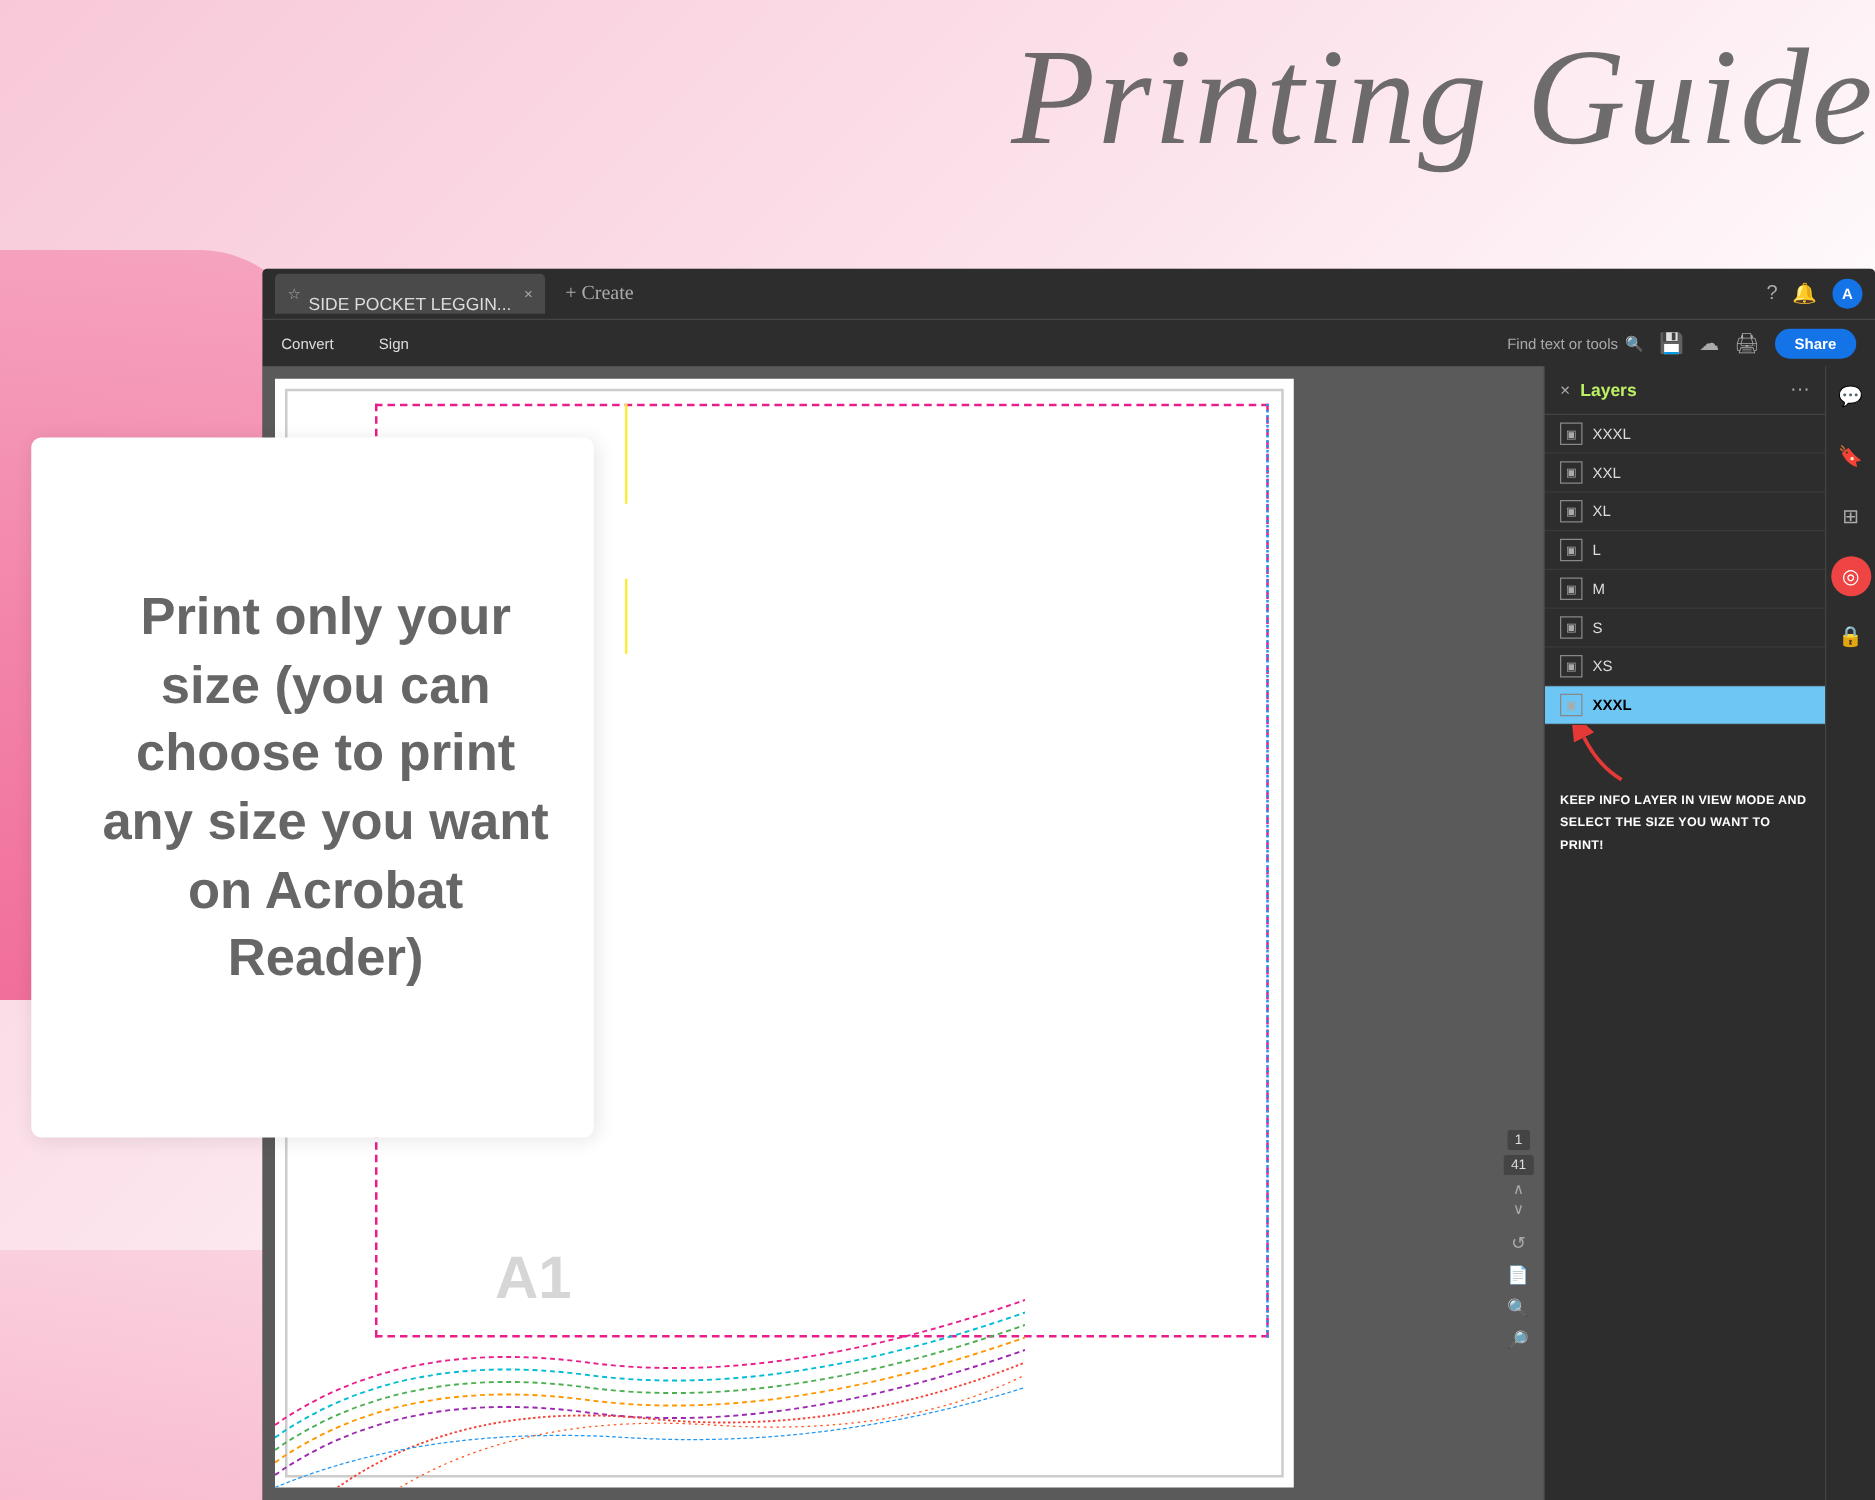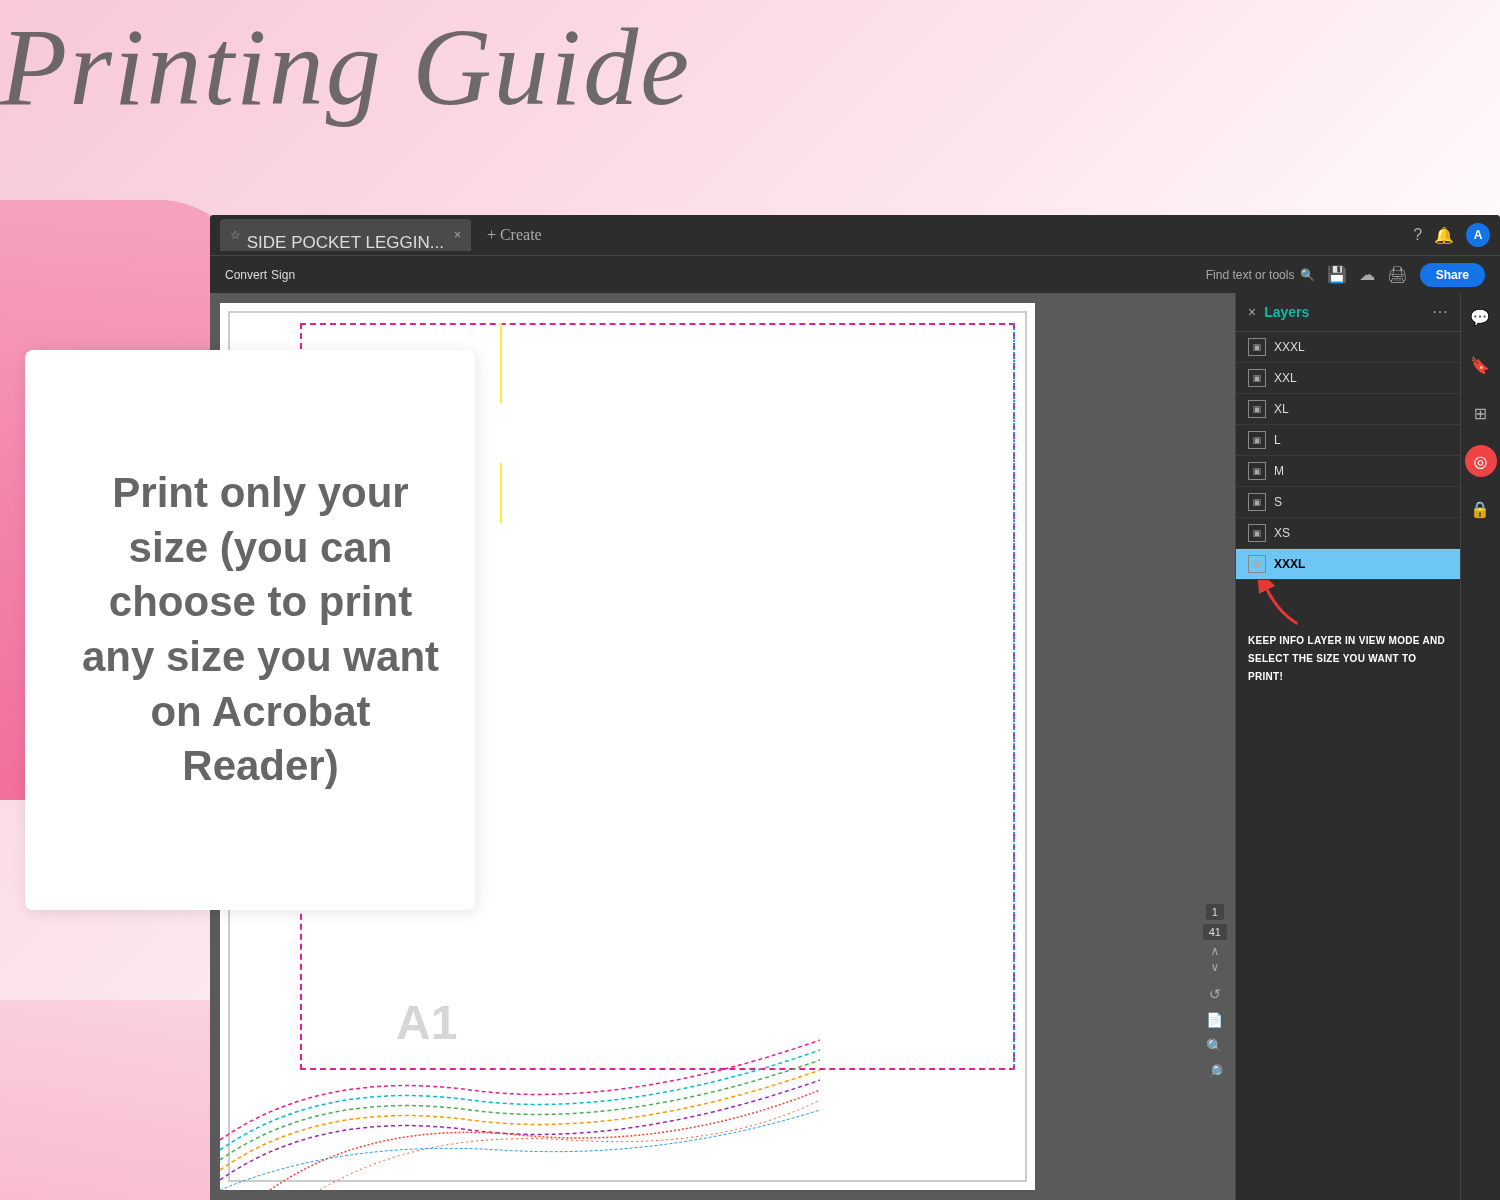--- a/index.html
+++ b/index.html
@@ -8,24 +8,24 @@
       height: 1200px;
       background: linear-gradient(135deg, #f8c8d8 0%, #fce4ec 40%, #fff 70%);
       font-family: Arial, sans-serif;
       overflow: hidden;
       position: relative;
     }
 
     
     .title-area {
       position: absolute;
-      top: 4px;
+      top: 14px;
       left: 0;
       right: 0;
-      text-align: left;
+      text-align: right;
       z-index: 10;
     }
     .printing-guide-title {
       font-family: 'Brush Script MT', cursive, Georgia, serif;
       font-size: 110px;
       color: #555;
       font-style: italic;
       font-weight: 400;
       letter-spacing: 2px;
       opacity: 0.85;
@@ -109,21 +109,21 @@
       padding: 4px 10px;
       gap: 6px;
       height: 32px;
     }
     .tab-star {
       color: #aaa;
       font-size: 12px;
     }
     .tab-title {
       color: #ddd;
-      font-size: 17px;
+      font-size: 14px;
       white-space: nowrap;
       margin-top: 16px;
     }
     .tab-close {
       color: #aaa;
       font-size: 12px;
       cursor: pointer;
       margin-left: 4px;
     }
     .tab-create {
@@ -162,21 +162,21 @@
       font-weight: bold;
     }
 
     
     .menu-bar {
       height: 38px;
       background: #2d2d2d;
       display: flex;
       align-items: center;
       padding: 0 15px;
-      gap: 4px;
+      gap: 36px;
       border-top: 1px solid #444;
     }
     .menu-item {
       color: #ddd;
       font-size: 12px;
       cursor: pointer;
     }
     .menu-bar-right {
       margin-left: auto;
       display: flex;
@@ -304,21 +304,21 @@
       padding: 10px 12px;
       border-bottom: 1px solid #444;
       gap: 8px;
     }
     .layers-close {
       color: #aaa;
       font-size: 14px;
       cursor: pointer;
     }
     .layers-title {
-      color: #14b8a6;
+      color: #bef264;
       font-size: 14px;
       font-weight: 600;
       flex: 1;
     }
     .layers-more {
       color: #aaa;
       font-size: 16px;
       cursor: pointer;
     }
     .layer-item {

